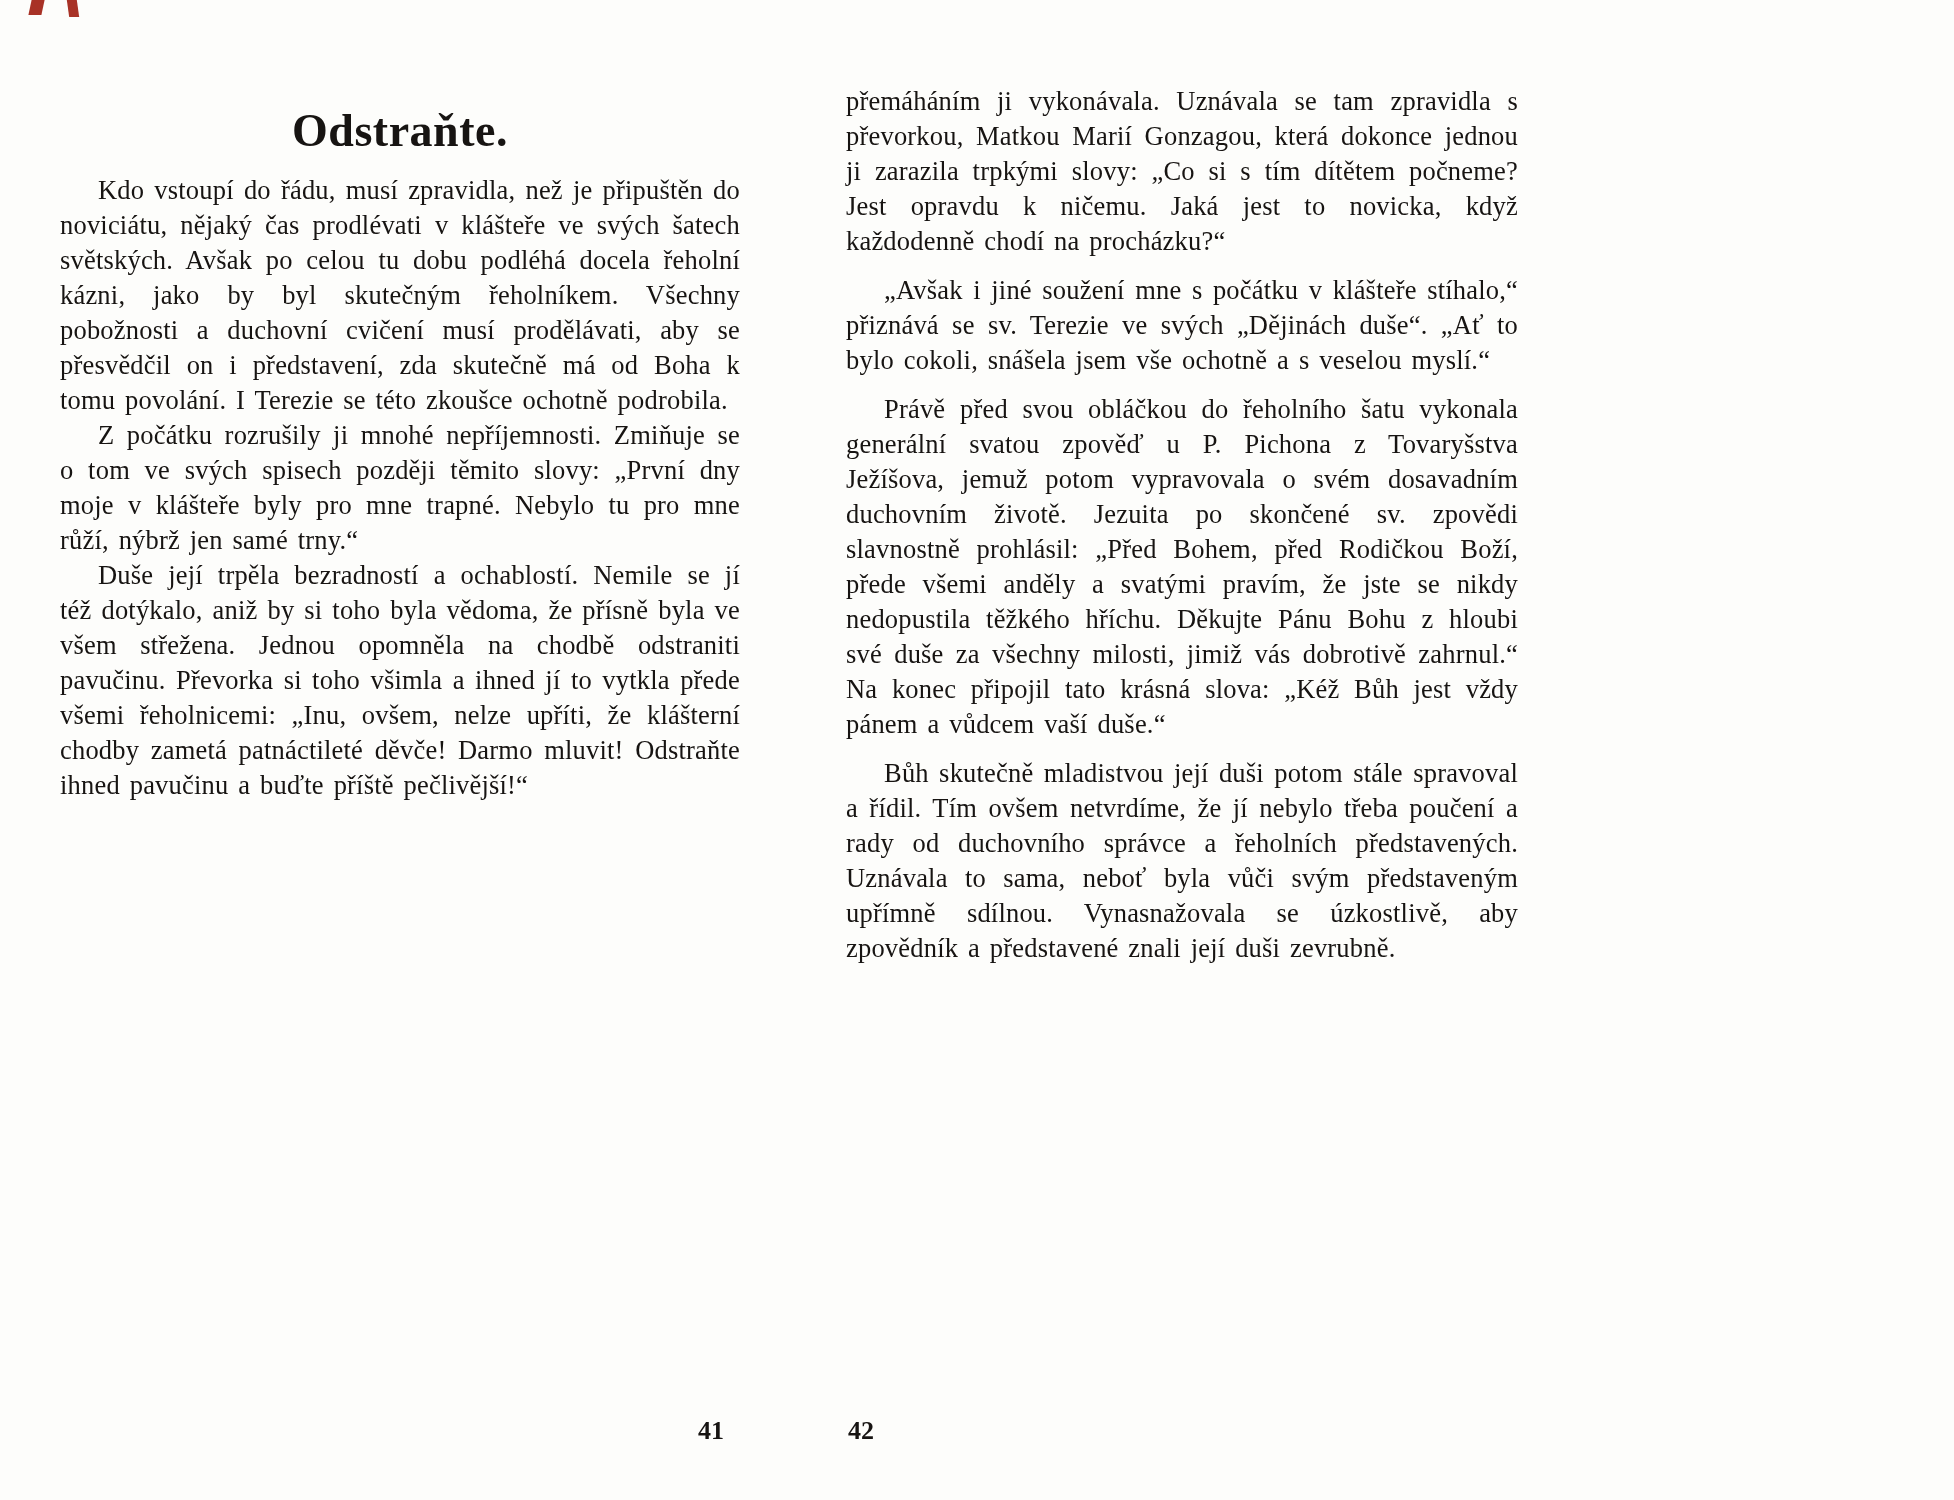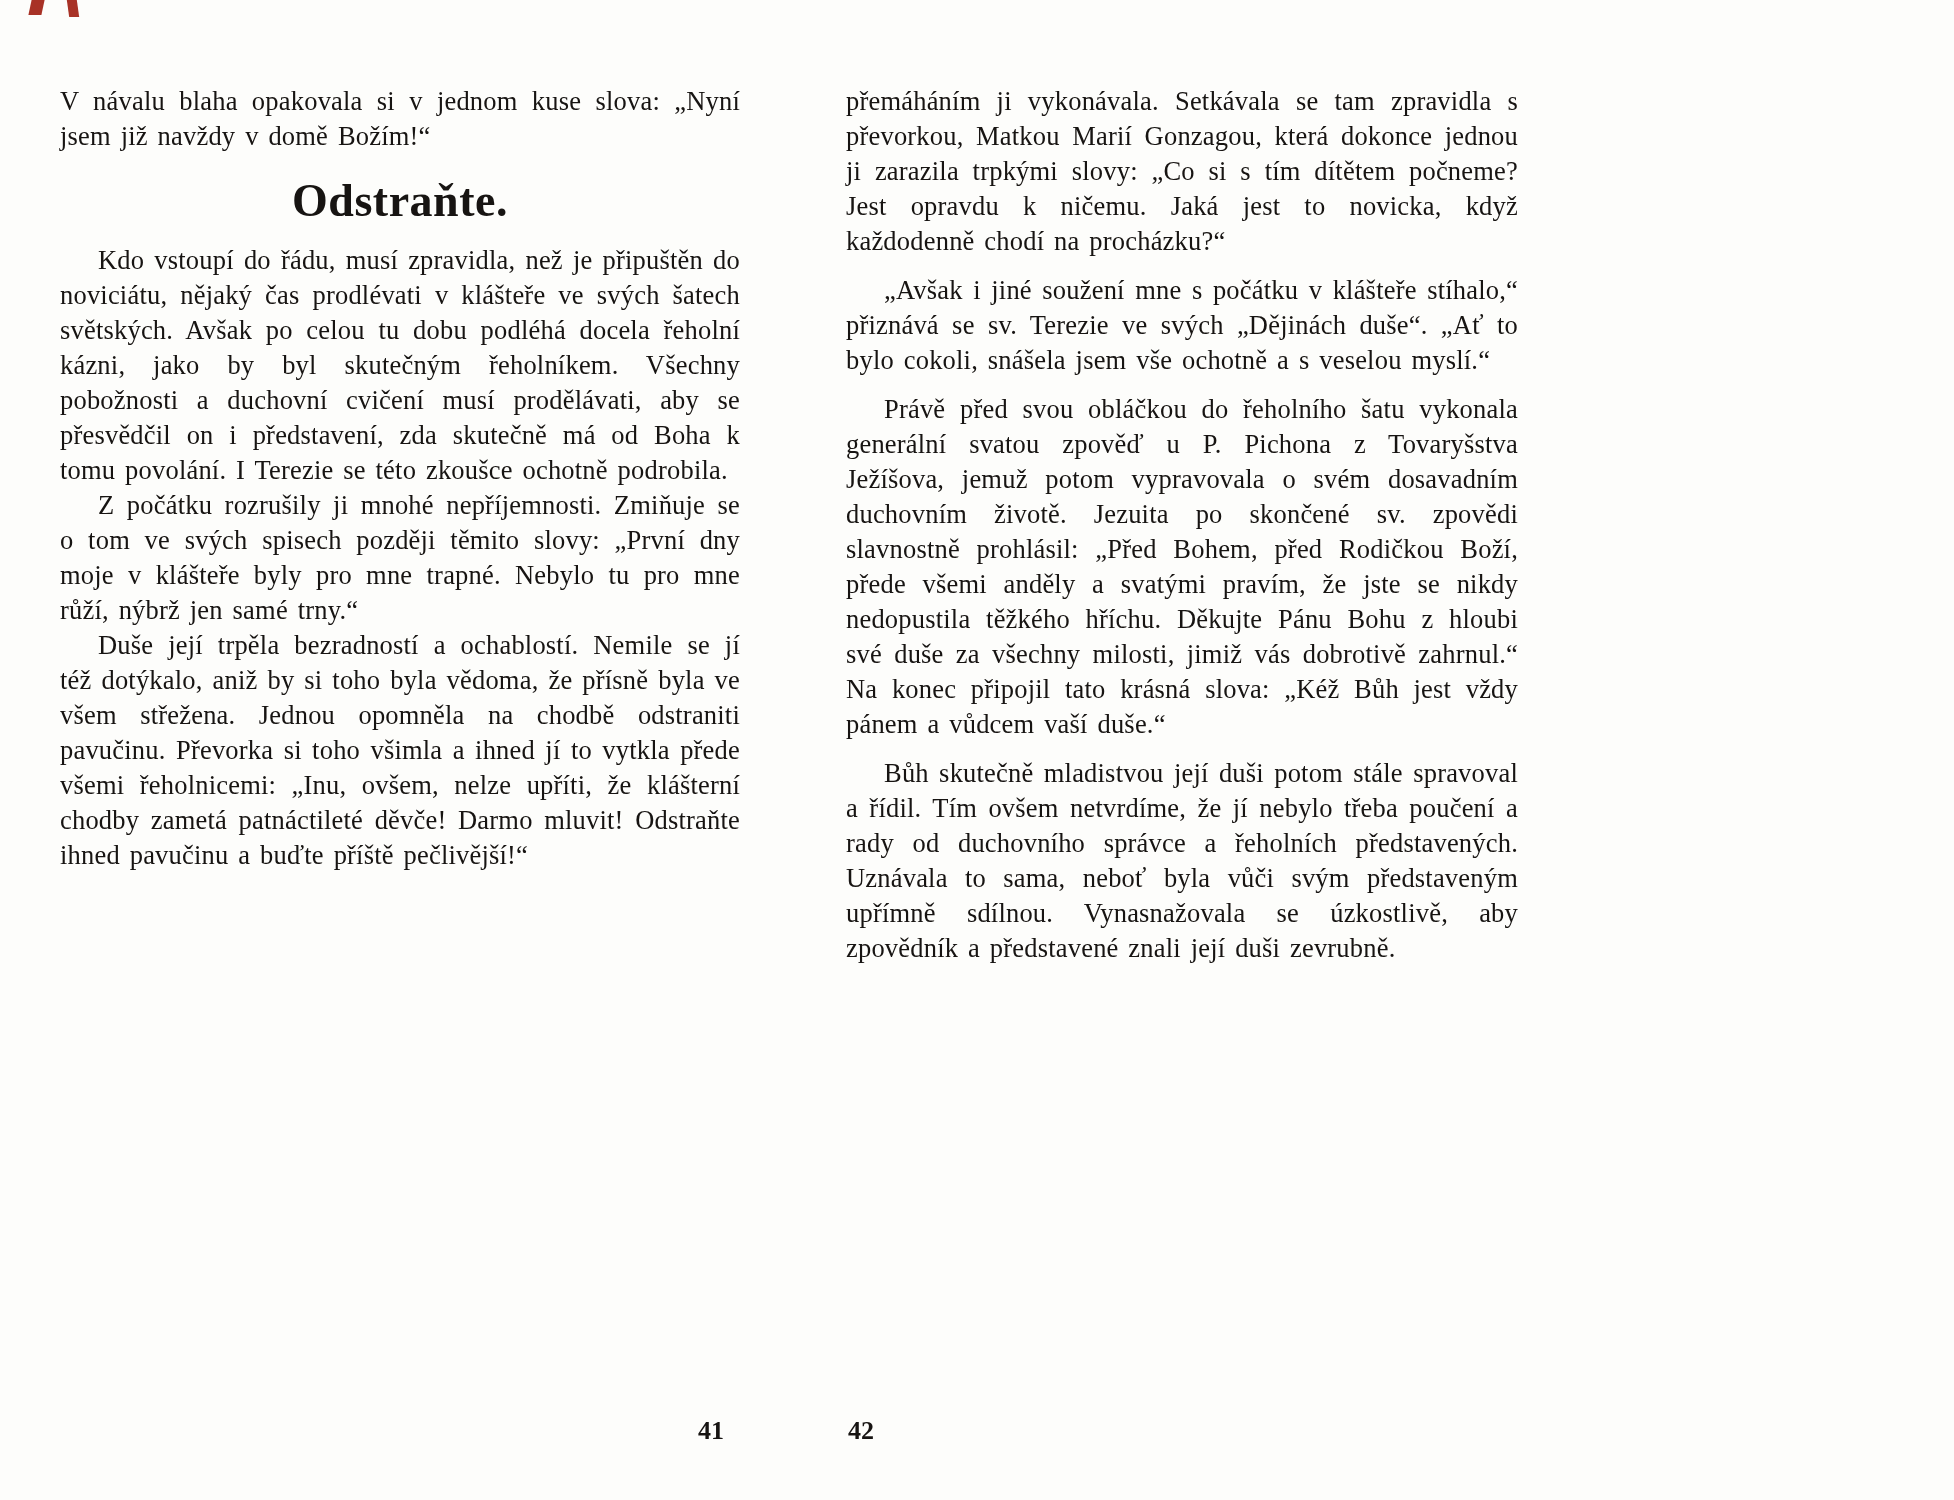--- a/index.html
+++ b/index.html
@@ -66,38 +66,37 @@
 </head>
 <body>
 
 <div class="spread">
 
   <span class="scan-artifact artifact-1"></span>
   <span class="scan-artifact artifact-2"></span>
 
   <div class="page page-left">
     <div class="text-block">
-      <p class="body-par noindent">V návalu blaha opakovala si v jednom kuse slova: „Nyní jsem již navždy v domě Božím!“</p>
 
       <h2 class="chapter-heading">Odstraňte.</h2>
 
       <p class="body-par">Kdo vstoupí do řádu, musí zpravidla, než je připuštěn do noviciátu, nějaký čas prodlévati v klášteře ve svých šatech světských. Avšak po celou tu dobu podléhá docela řeholní kázni, jako by byl skutečným řeholníkem. Všechny pobožnosti a duchovní cvičení musí prodělávati, aby se přesvědčil on i představení, zda skutečně má od Boha k tomu povolání. I Terezie se této zkoušce ochotně podrobila.</p>
 
       <p class="body-par">Z počátku rozrušily ji mnohé nepříjemnosti. Zmiňuje se o tom ve svých spisech později těmito slovy: „První dny moje v klášteře byly pro mne trapné. Nebylo tu pro mne růží, nýbrž jen samé trny.“</p>
 
       <p class="body-par">Duše její trpěla bezradností a ochablostí. Nemile se jí též dotýkalo, aniž by si toho byla vědoma, že přísně byla ve všem střežena. Jednou opomněla na chodbě odstraniti pavučinu. Převorka si toho všimla a ihned jí to vytkla přede všemi řeholnicemi: „Inu, ovšem, nelze upříti, že klášterní chodby zametá patnáctileté děvče! Darmo mluvit! Odstraňte ihned pavučinu a buďte příště pečlivější!“</p>
 
     </div>
 
     <div class="page-number pn-left">41</div>
   </div>
 
   <div class="page page-right">
     <div class="text-block">
-      <p class="body-par noindent">přemáháním ji vykonávala. Setkávala se tam zpravidla s převorkou, Matkou Marií Gonzagou, která dokonce jednou ji zarazila trpkými slovy: „Co si s tím dítětem počneme? Jest opravdu k ničemu. Jaká jest to novicka, když každodenně chodí na procházku?“</p>
+      <p class="body-par noindent">přemáháním ji vykonávala. Uznávala se tam zpravidla s převorkou, Matkou Marií Gonzagou, která dokonce jednou ji zarazila trpkými slovy: „Co si s tím dítětem počneme? Jest opravdu k ničemu. Jaká jest to novicka, když každodenně chodí na procházku?“</p>
 
       <p class="body-par">„Avšak i jiné soužení mne s počátku v klášteře stíhalo,“ přiznává se sv. Terezie ve svých „Dějinách duše“. „Ať to bylo cokoli, snášela jsem vše ochotně a s veselou myslí.“</p>
 
       <p class="body-par">Právě před svou obláčkou do řeholního šatu vykonala generální svatou zpověď u P. Pichona z Tovaryšstva Ježíšova, jemuž potom vypravovala o svém dosavadním duchovním životě. Jezuita po skončené sv. zpovědi slavnostně prohlásil: „Před Bohem, před Rodičkou Boží, přede všemi anděly a svatými pravím, že jste se nikdy nedopustila těžkého hříchu. Děkujte Pánu Bohu z hloubi své duše za všechny milosti, jimiž vás dobrotivě zahrnul.“ Na konec připojil tato krásná slova: „Kéž Bůh jest vždy pánem a vůdcem vaší duše.“</p>
 
       <p class="body-par">Bůh skutečně mladistvou její duši potom stále spravoval a řídil. Tím ovšem netvrdíme, že jí nebylo třeba poučení a rady od duchovního správce a řeholních představených. Uznávala to sama, neboť byla vůči svým představeným upřímně sdílnou. Vynasnažovala se úzkostlivě, aby zpovědník a představené znali její duši zevrubně.</p>
     </div>
 
     <div class="page-number pn-right">42</div>
   </div>

